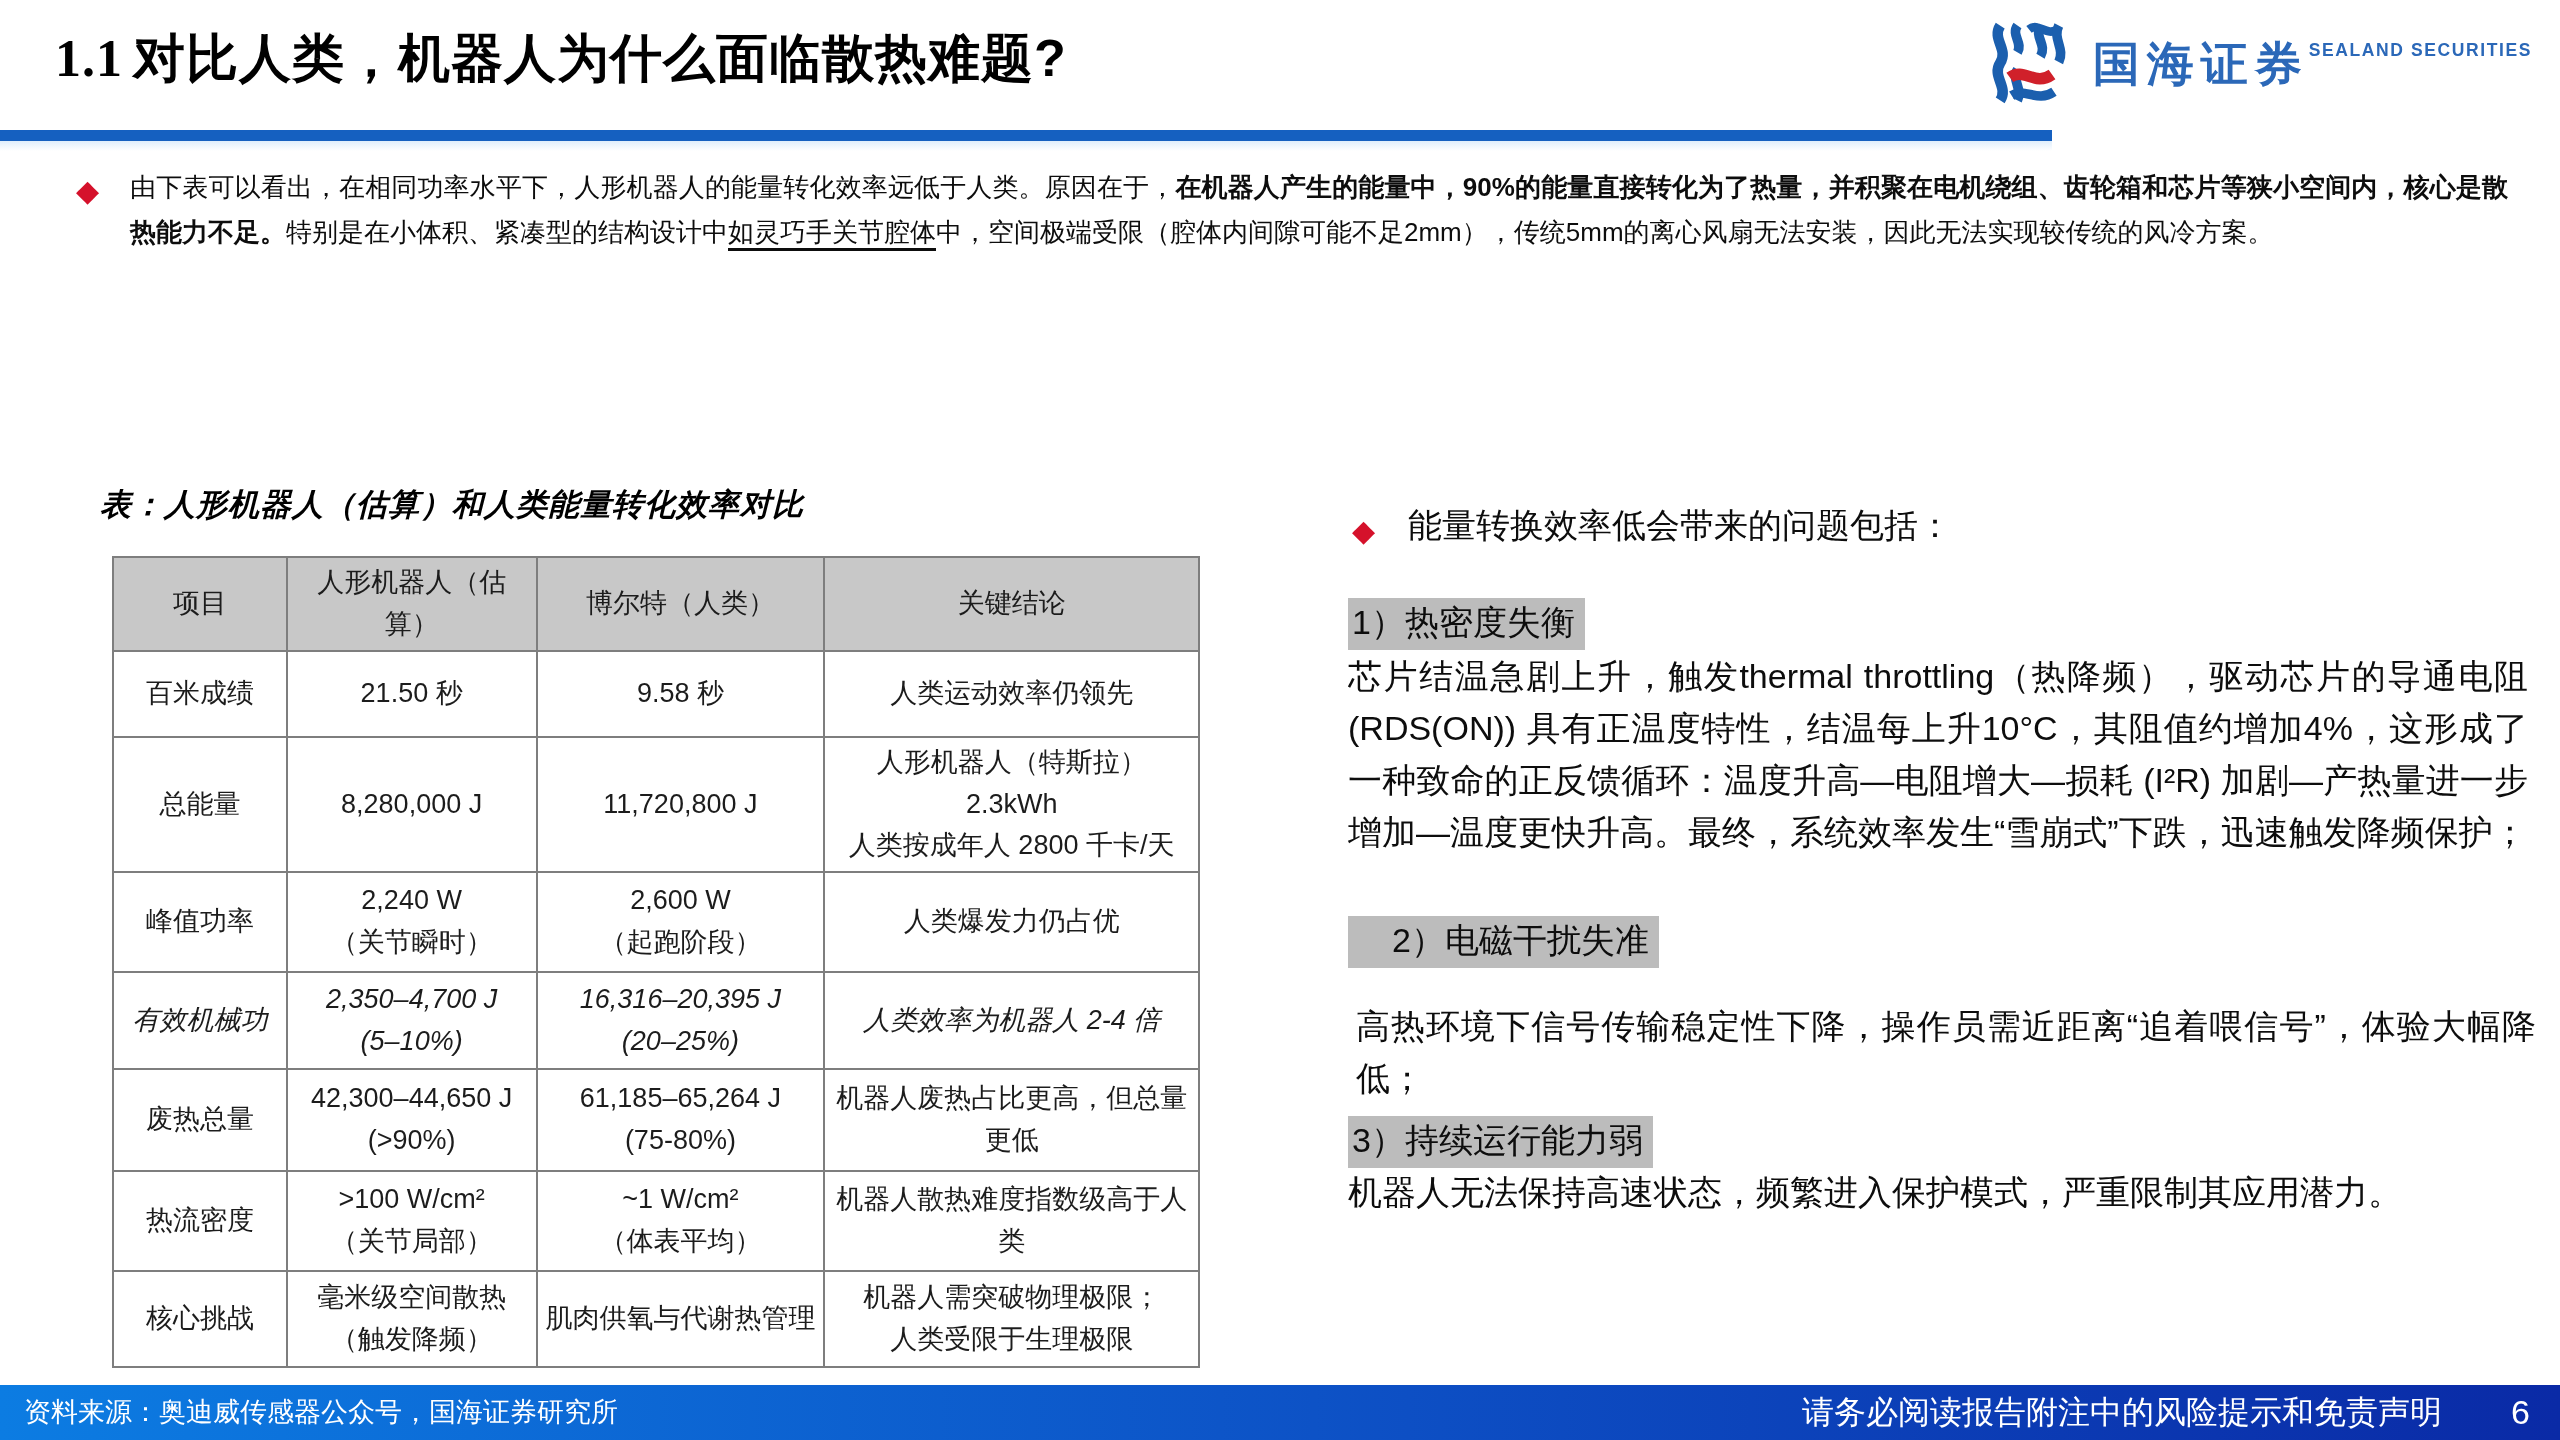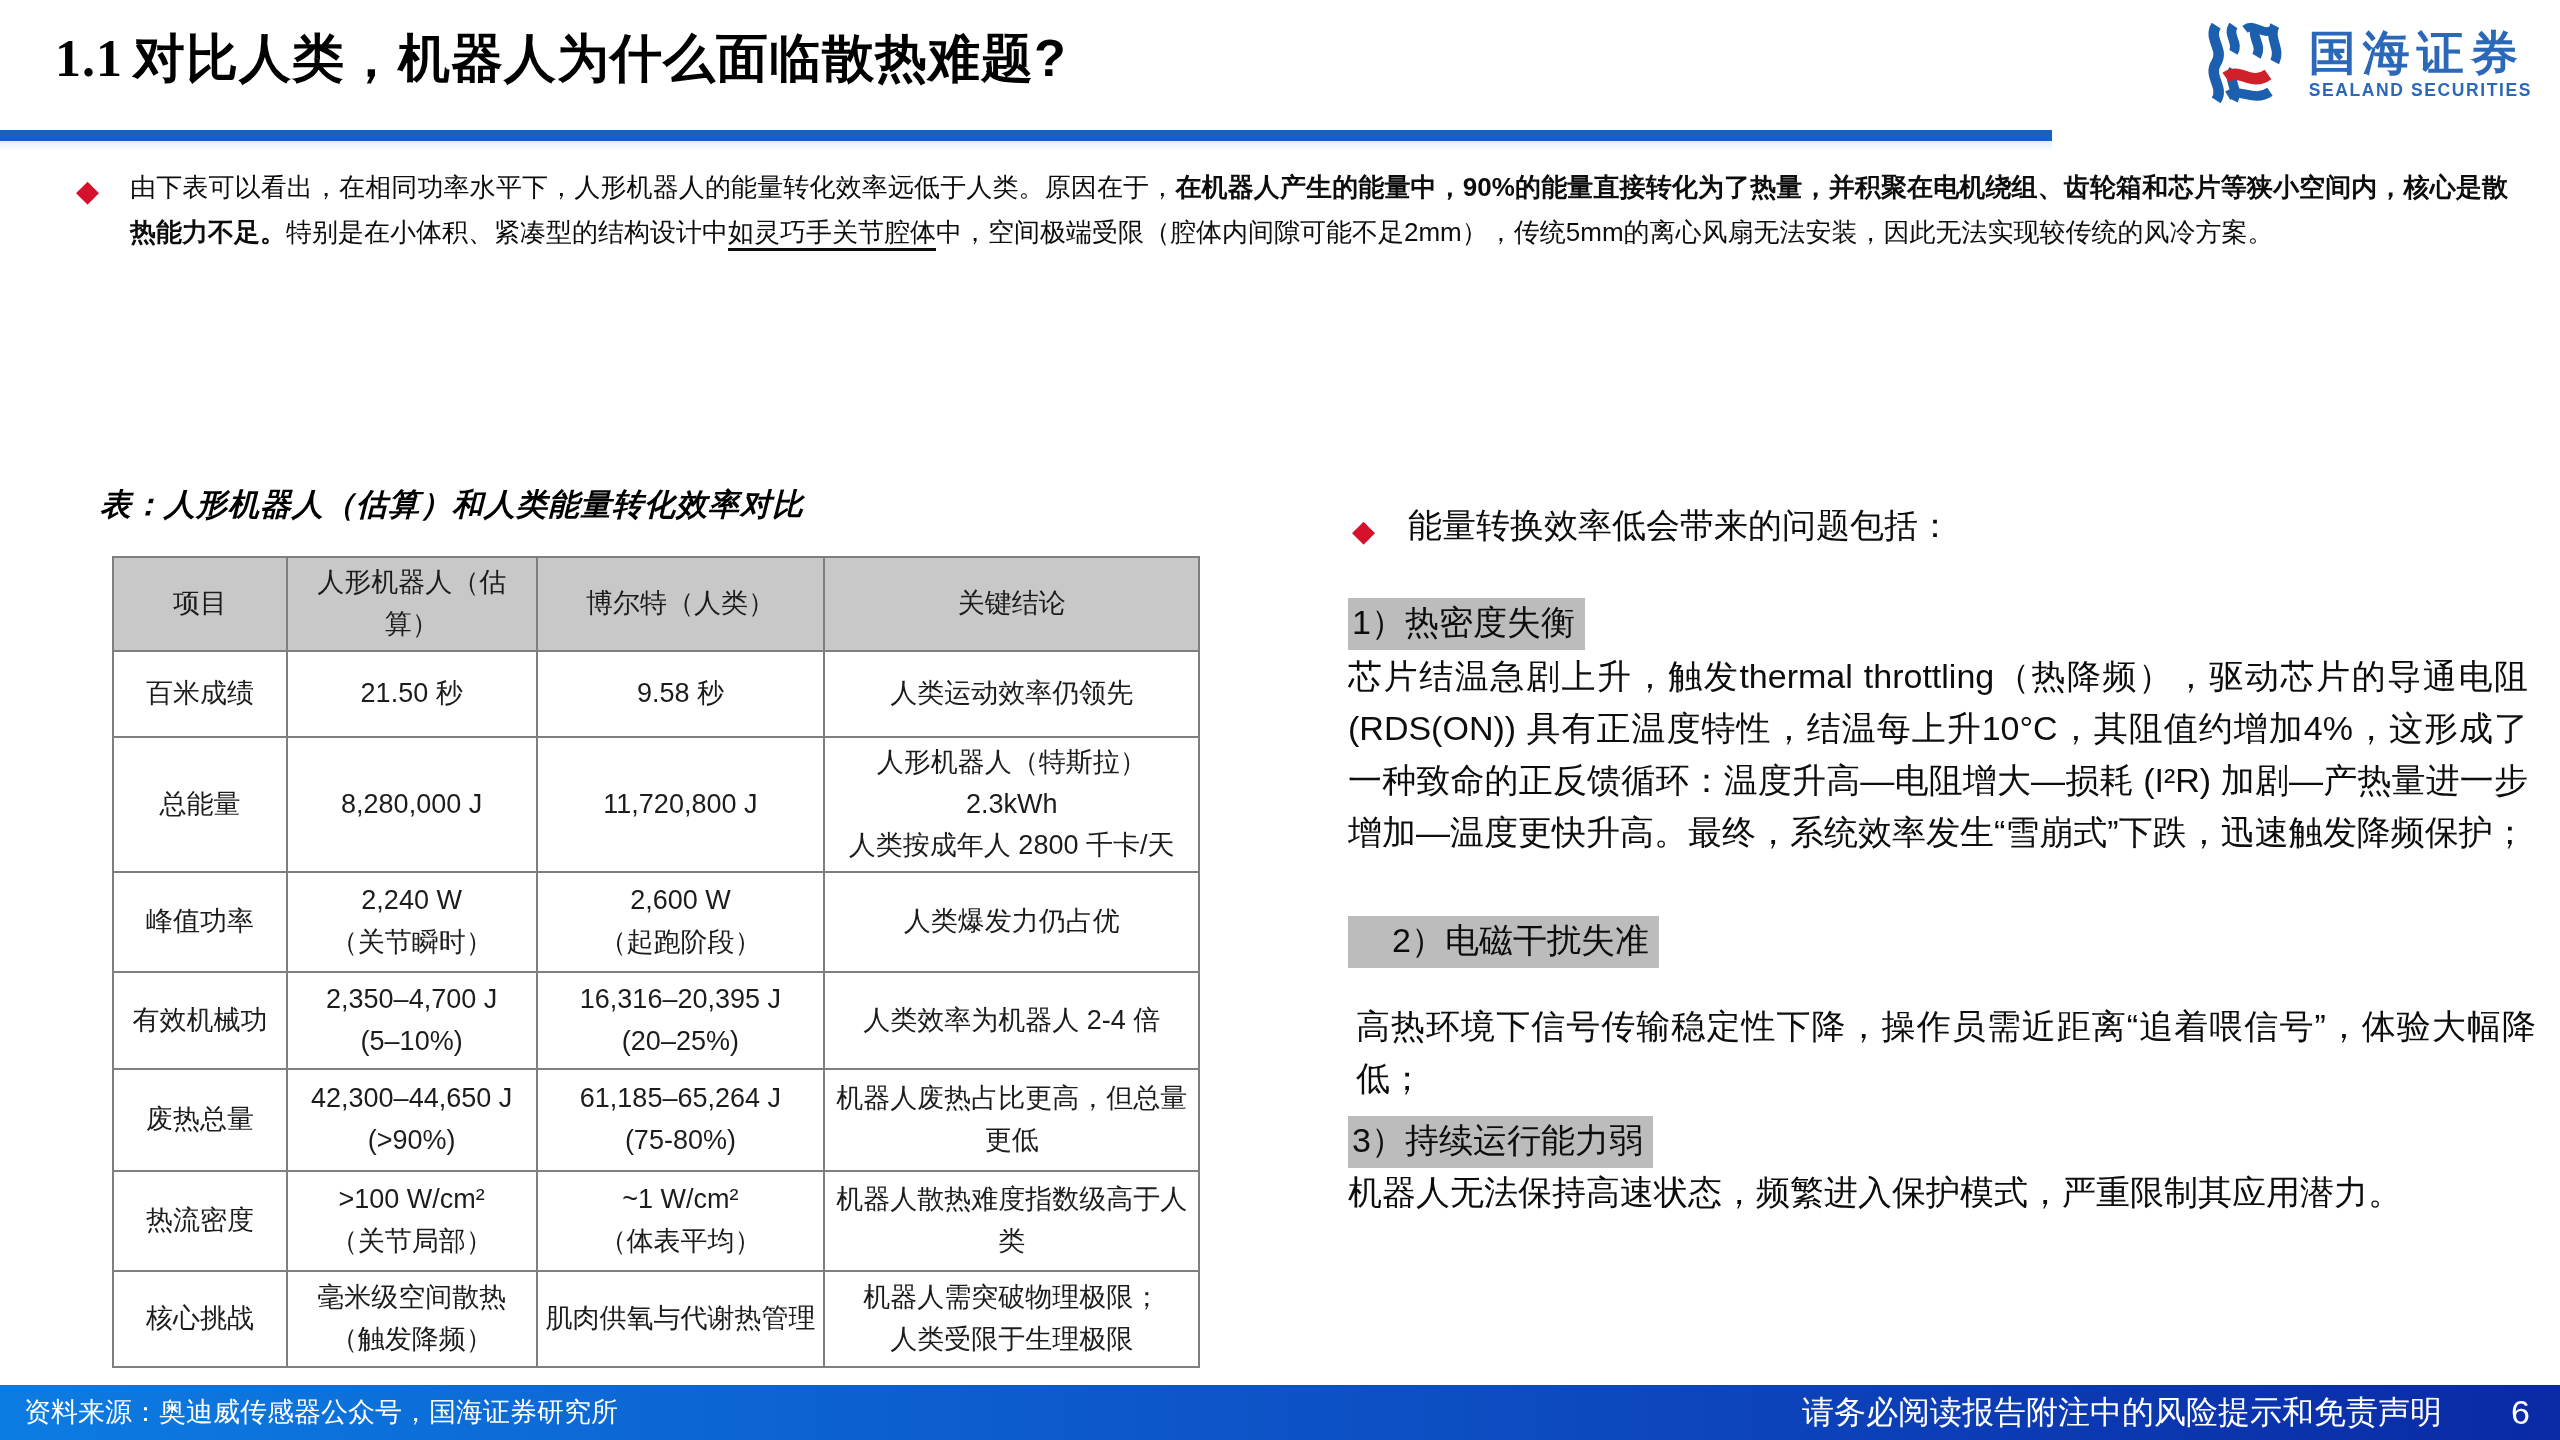--- a/index.html
+++ b/index.html
@@ -34,21 +34,21 @@
     position: absolute;
     left: 0; top: 141px;
     width: 2052px; height: 10px;
     background: linear-gradient(180deg, #dfeefc 0%, #ffffff 100%);
   }
   .logo {
     position: absolute;
     right: 28px; top: 14px;
     display: flex; align-items: center; gap: 16px;
   }
-  .logo-text { display: flex; flex-direction: column; }
+  .logo-text { display: flex; flex-direction: row; }
   .logo-cn {
     color: #2b68b8; font-size: 47px; font-weight: bold; letter-spacing: 7px; line-height: 1.1;
   }
   .logo-en {
     color: #2b68b8; font-size: 17.5px; font-weight: bold; letter-spacing: 1.6px; margin-top: 2px;
   }
 
   
   .intro-bullet {
     position: absolute;
@@ -228,21 +228,21 @@
 人类按成年人 2800 千卡/天</td>
     </tr>
     <tr style="height:100px;">
       <td>峰值功率</td>
       <td>2,240 W
 （关节瞬时）</td>
       <td>2,600 W
 （起跑阶段）</td>
       <td>人类爆发力仍占优</td>
     </tr>
-    <tr style="height:97px;">
+    <tr style="height:97px;font-style:italic;">
       <td>有效机械功</td>
       <td>2,350–4,700 J
 (5–10%)</td>
       <td>16,316–20,395 J
 (20–25%)</td>
       <td>人类效率为机器人 2-4 倍</td>
     </tr>
     <tr style="height:102px;">
       <td>废热总量</td>
       <td>42,300–44,650 J

